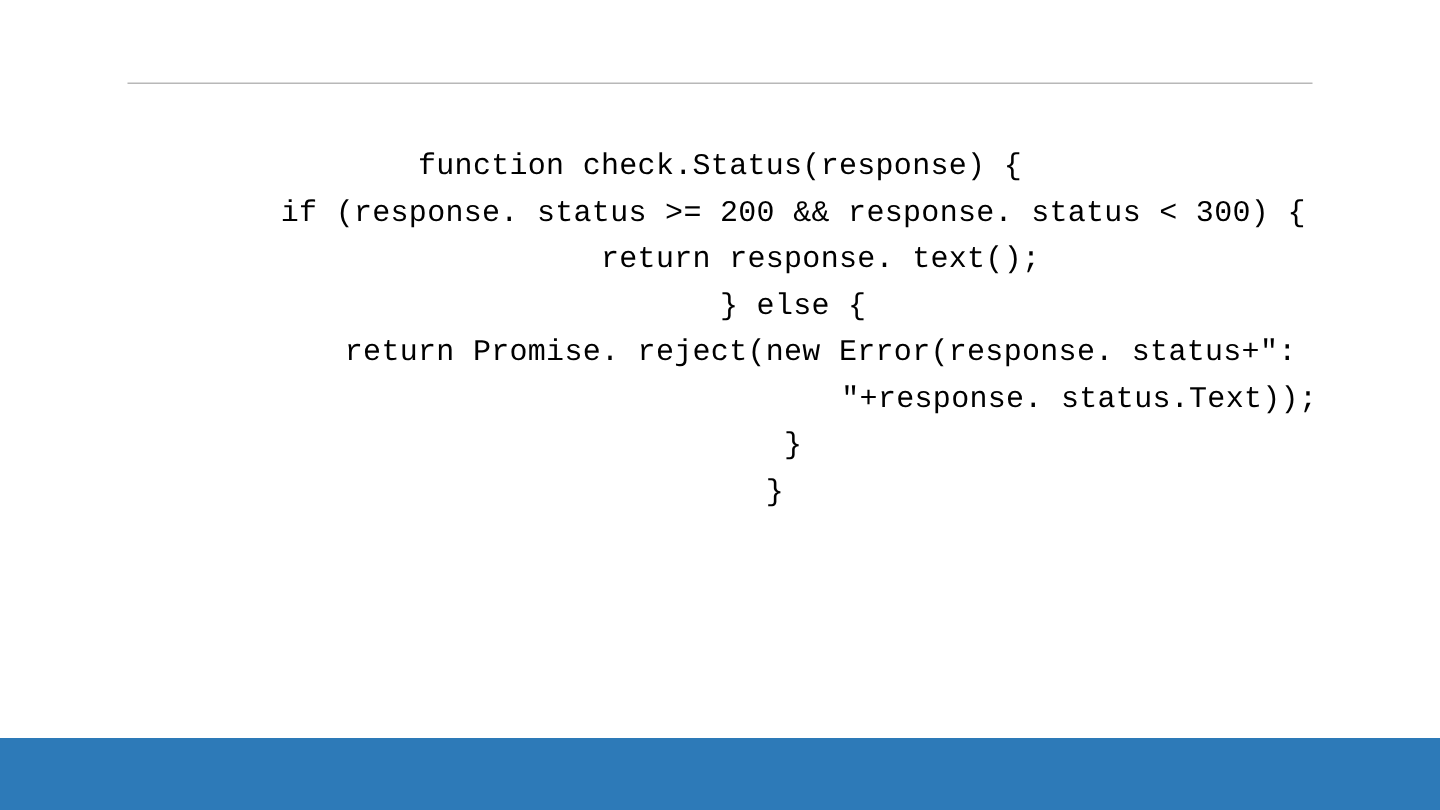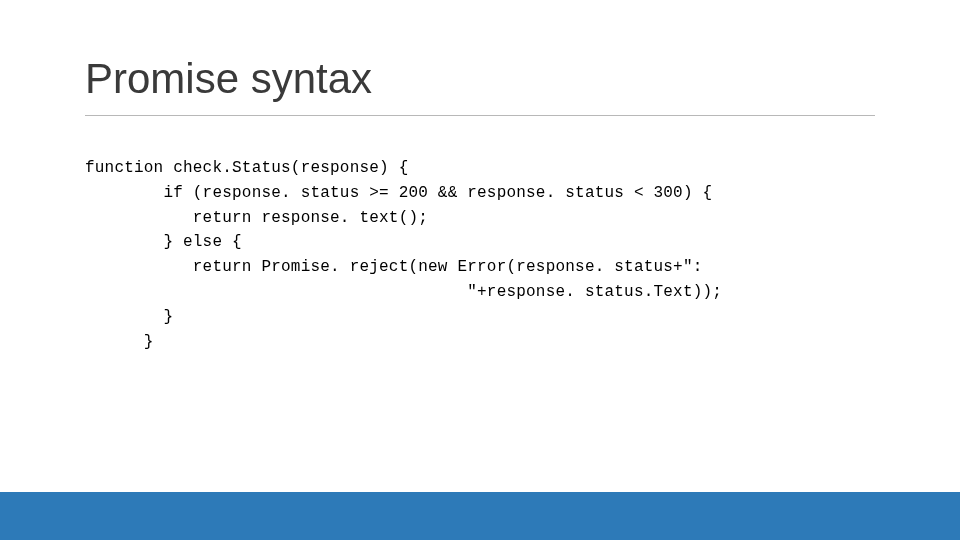--- a/index.html
+++ b/index.html
@@ -29,40 +29,40 @@
     margin-bottom: 12px;
   }
   .title-underline {
     border: none;
     border-top: 1px solid #b8b8b8;
     margin-bottom: 40px;
     width: 100%;
   }
   .code-block {
     font-family: 'Courier New', Courier, monospace;
-    font-size: 16px;
+    font-size: 20px;
     line-height: 1.55;
     color: #000000;
     white-space: pre;
     letter-spacing: 0.2px;
+    text-align: center;
   }
   .bottom-bar {
     position: absolute;
     bottom: 0;
     left: 0;
     width: 100%;
     height: 48px;
     background: #2d7ab8;
   }
 </style>
 </head>
 <body>
 
 <div class="slide">
-  <h1 class="title">Promise syntax</h1>
   <hr class="title-underline">
   <pre class="code-block">function check.Status(response) {
         if (response. status &gt;= 200 &amp;&amp; response. status &lt; 300) {
            return response. text();
         } else {
            return Promise. reject(new Error(response. status+":
                                        "+response. status.Text));
         }
       }</pre>
 </div>

